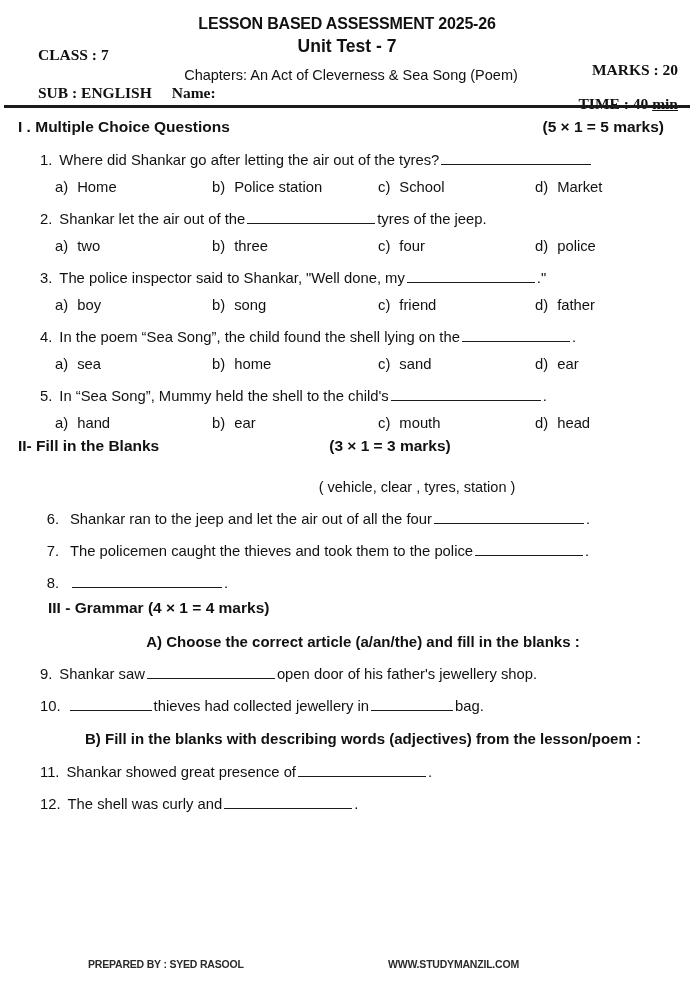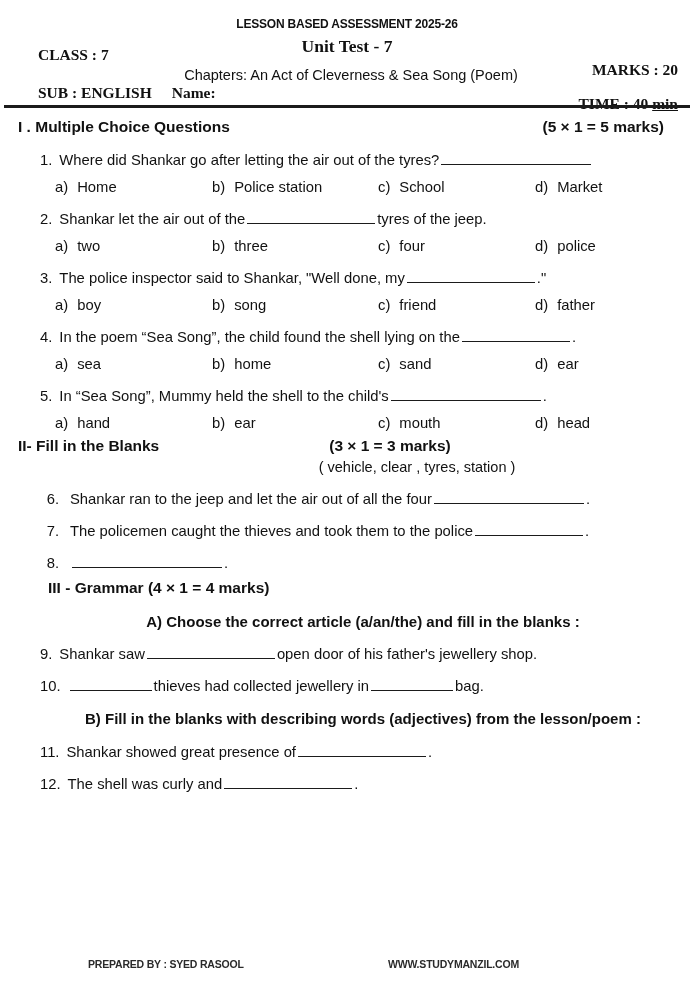--- a/index.html
+++ b/index.html
@@ -31,26 +31,26 @@
   .hdr-title-block {
     position: absolute;
     left: 0;
     right: 0;
     top: 14px;
     text-align: center;
   }
   .hdr-line1 {
     font-family: "Liberation Sans", sans-serif;
     font-weight: bold;
-    font-size: 12px;
+    font-size: 16px;
     letter-spacing: -0.2px;
     line-height: 20px;
   }
   .hdr-line2 {
-    font-family: Liberation Serif, serif;
+    font-family: Liberation Sans, sans-serif;
     font-weight: bold;
     font-size: 17.5px;
     line-height: 22px;
     margin-top: 1px;
   }
   .hdr-chapters {
     font-family: "Liberation Sans", sans-serif;
     font-weight: normal;
     font-size: 14.5px;
     line-height: 20px;
@@ -150,21 +150,21 @@
   .opts .opt { display: flex; white-space: pre; }
   .opts .opt .lt { margin-right: 9px; }
   .opts .opt:nth-child(1) { width: 157px; }
   .opts .opt:nth-child(2) { width: 166px; }
   .opts .opt:nth-child(3) { width: 157px; }
   .opts .opt:nth-child(4) { width: auto; }
 
   .wordbank {
     font-size: 14.5px;
     padding-left: 140px;
-    margin-top: 4px;
+    margin-top: 24px;
     white-space: pre;
   }
 
   .subhead {
     font-weight: bold;
     font-size: 15px;
     padding-left: 32px;
     margin-top: 16px;
     white-space: pre;
   }

